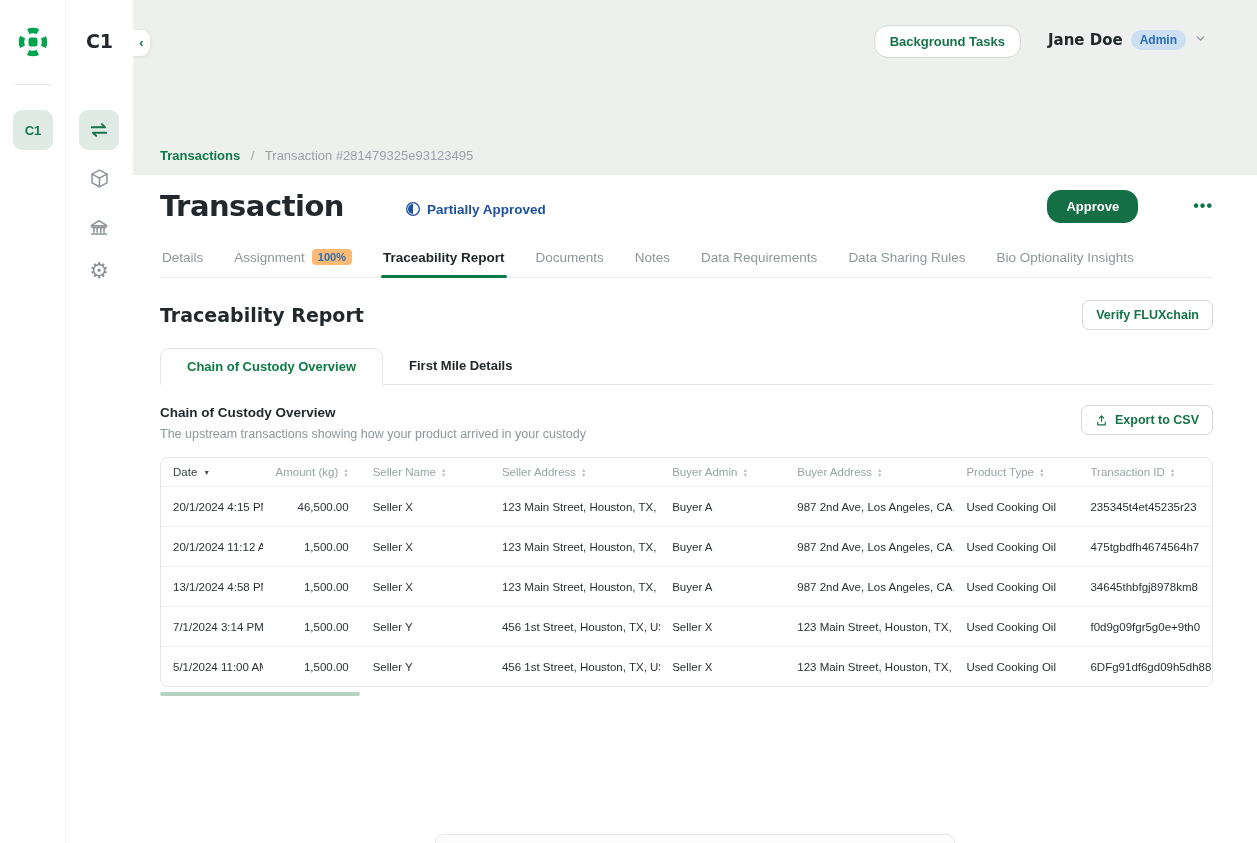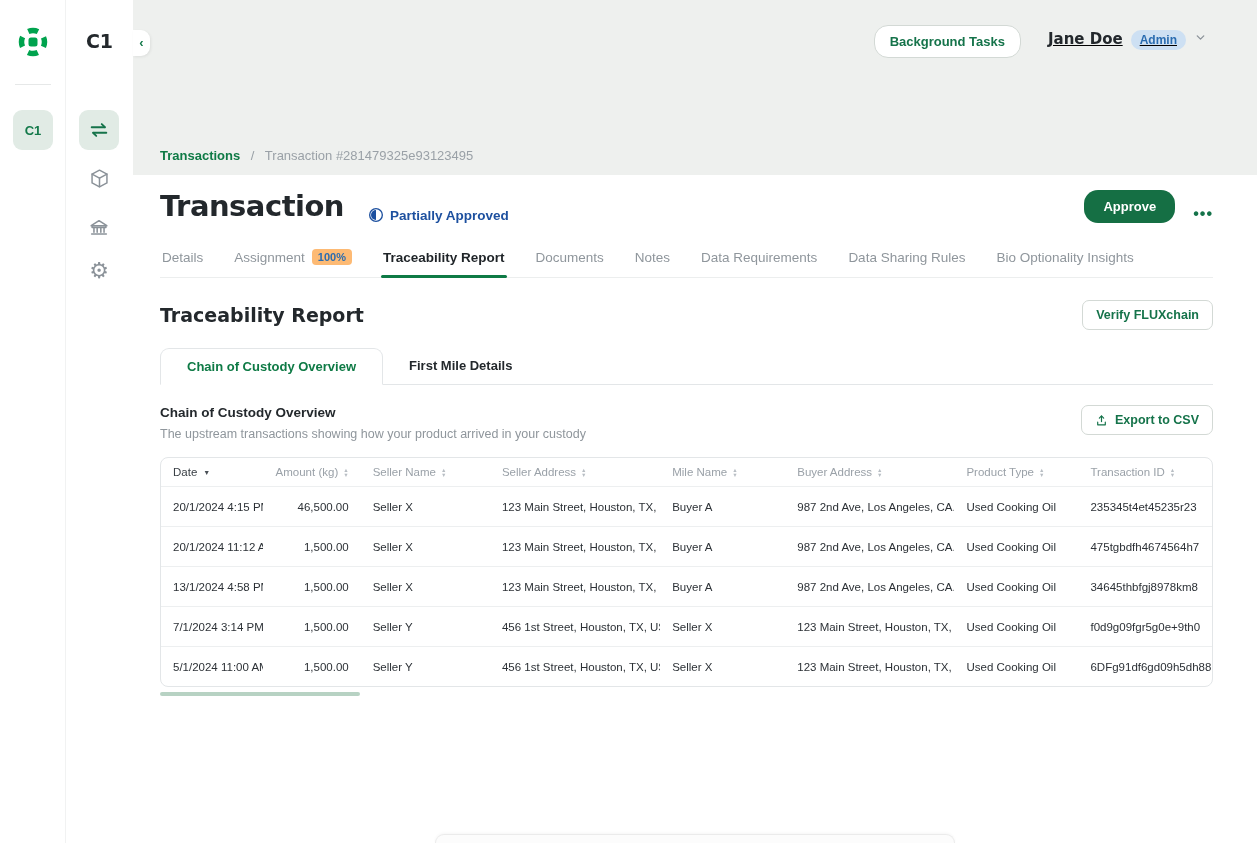--- a/index.html
+++ b/index.html
@@ -24,31 +24,31 @@
     border-radius:9px; display:flex; align-items:center; justify-content:center; cursor:pointer; }
   .nav-btn.active { background:#e1ebe5; }
   .nav-btn svg { display:block; }
   .gear-glyph { font-size:22px; color:#8b9299; line-height:1; }
 
   
   .main { position:absolute; left:133px; top:0; width:1124px; height:843px; background:#fff; }
   .topbar { position:relative; width:100%; height:175px; background:#eef0ee; }
   .bg-tasks-btn { position:absolute; right:236px; top:25px; padding:8px 15px; background:#fff;
     border:1px solid #d3d9d5; border-radius:14px; color:#15734a; font-weight:bold; font-size:13px; cursor:pointer; }
-  .user-area { position:absolute; right:50px; top:30px; display:flex; gap:8px;text-decoration:underline; }
+  .user-area { position:absolute; right:50px; top:30px; display:flex; align-items:center; gap:8px; }
   .user-name { font-family:"DejaVu Sans", sans-serif; font-weight:700; font-size:15px; color:#23282c; }
   .role-badge { background:#cde0f3; color:#2a6cb0; font-size:12px; font-weight:bold;
     padding:3px 9px; border-radius:10px; }
   .breadcrumb { position:absolute; left:27px; bottom:12px; font-size:13px; }
   .breadcrumb a { color:#0e7a45; font-weight:bold; text-decoration:none; cursor:pointer; }
   .crumb-sep { color:#9aa1a7; margin:0 7px; }
   .crumb-current { color:#9aa1a7; }
 
   .content { padding:14px 44px 0 27px; }
-  .title-row { display:flex; align-items:flex-end; }
+  .title-row { display:flex; align-items:center;gap:37px; }
   .page-title { font-family:"DejaVu Sans", sans-serif; font-weight:800; font-size:29px;
     color:#23282c; letter-spacing:-0.5px; }
   .status-badge { display:flex; align-items:center; gap:6px; margin-left:24px; margin-top:6px;
     color:#1d509f; font-weight:bold; font-size:13.5px; }
   .approve-btn { margin-left:auto; background:#156f44; color:#fff; border:none; border-radius:14px;
     padding:9px 19px; font-weight:bold; font-size:13px; cursor:pointer; }
   .more-btn { border:none; background:none; color:#15734a; font-size:16px; font-weight:bold;
     letter-spacing:1px; margin-left:18px; cursor:pointer; }
 
   .tab-bar { display:flex; gap:27px; margin-top:20px; border-bottom:1px solid #eceeee; }
@@ -260,21 +260,21 @@
                   <span>▼</span>
                 </span></th>
               <th><span>Seller Name</span><span class="sort-stack">
                   <span>▲</span>
                   <span>▼</span>
                 </span></th>
               <th><span>Seller Address</span><span class="sort-stack">
                   <span>▲</span>
                   <span>▼</span>
                 </span></th>
-              <th><span>Mile Name</span><span class="sort-stack">
+              <th><span>Buyer Admin</span><span class="sort-stack">
                   <span>▲</span>
                   <span>▼</span>
                 </span></th>
               <th><span>Buyer Address</span><span class="sort-stack">
                   <span>▲</span>
                   <span>▼</span>
                 </span></th>
               <th><span>Product Type</span><span class="sort-stack">
                   <span>▲</span>
                   <span>▼</span>

